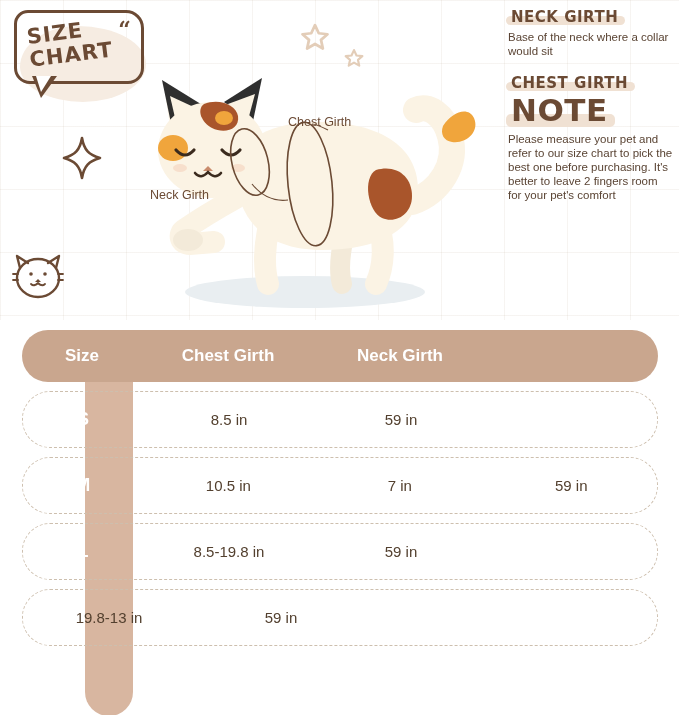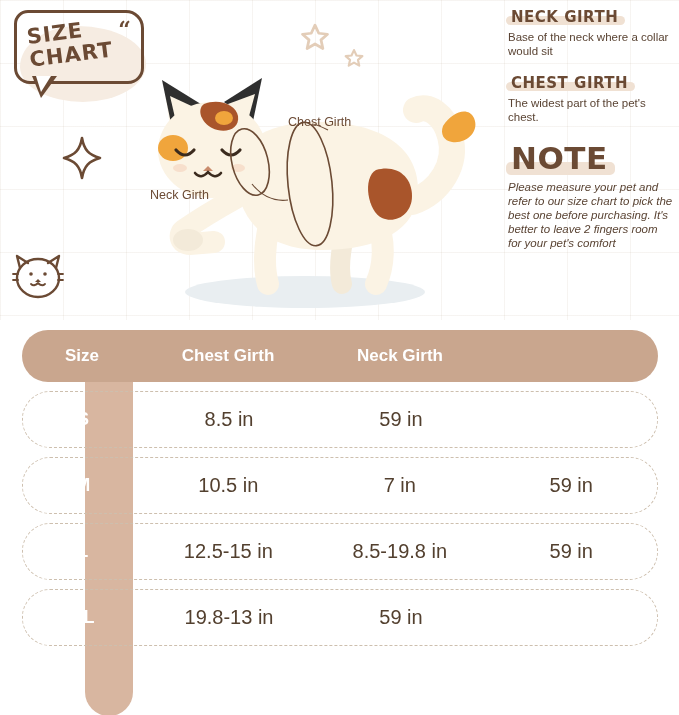--- a/index.html
+++ b/index.html
@@ -159,21 +159,21 @@
   }
   .info-head span.t { position: relative; z-index: 1; }
   .h1 { font-size: 15px; }
   .h-note { font-size: 31px; }
   .info-body {
     font-size: 11.5px;
     line-height: 14px;
     color: #5a4434;
     margin: 4px 0 16px 0;
   }
-  .info-body.note { margin-bottom: 1px; font-style: italic; }
+  .info-body.note { margin-bottom: 1px; }
 
   
   .table-wrap {
     position: absolute;
     left: 22px; top: 330px;
     width: 636px;
   }
   .thead {
     position: relative;
     height: 52px;
@@ -210,21 +210,21 @@
     margin-top: 9px;
     border: 1.5px dashed #cdbfae;
     border-radius: 28px;
     display: flex;
     align-items: center;
     z-index: 3;
     background: transparent;
   }
   .row .cell {
     text-align: center;
-    font-size: 20px;
+    font-size: 15px;
     color: #5a4434;
   }
   .row .cell.size-cell {
     color: #ffffff;
     font-weight: bold;
     font-size: 18px;
   }
   .row .cell.val { color: #53402f; }
 </style>
 </head>
@@ -335,21 +335,20 @@
     <div class="info-head h1">
       <span class="hl"></span>
       <span class="t">NECK GIRTH</span>
     </div>
     <div class="info-body">Base of the neck where a collar would sit</div>
 
     <div class="info-head h1">
       <span class="hl"></span>
       <span class="t">CHEST GIRTH</span>
     </div>
-    <div class="info-body">The widest part of the pet's chest.</div>
 
     <div class="info-head h-note">
       <span class="hl" style="height:13px;"></span>
       <span class="t">NOTE</span>
     </div>
     <div class="info-body note">Please measure your pet and refer to our size chart to pick the best one before purchasing. It's better to leave 2 fingers room for your pet's comfort</div>
   </div>
 
 </div>
 
@@ -371,24 +370,22 @@
 
   <div class="row">
     <div class="cell col-size size-cell">M</div>
     <div class="cell col-chest val">10.5 in</div>
     <div class="cell col-neck val">7 in</div>
     <div class="cell col-leash val">59 in</div>
   </div>
 
   <div class="row">
     <div class="cell col-size size-cell">L</div>
-    <div class="cell col-chest val">12.5-15 in</div>
     <div class="cell col-neck val">8.5-19.8 in</div>
     <div class="cell col-leash val">59 in</div>
   </div>
 
   <div class="row">
-    <div class="cell col-size size-cell">XL</div>
     <div class="cell col-neck val">19.8-13 in</div>
     <div class="cell col-leash val">59 in</div>
   </div>
 
 </div>
 
 </body></html>

